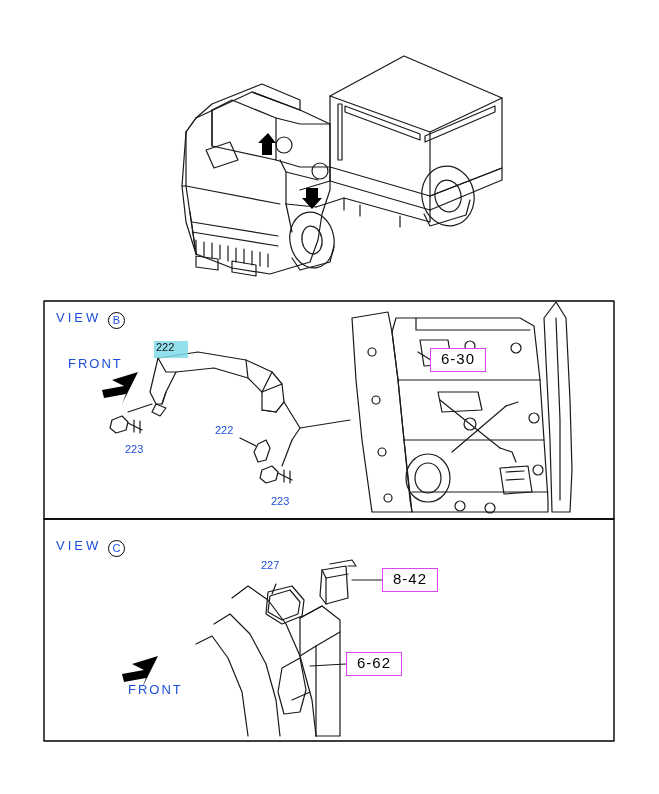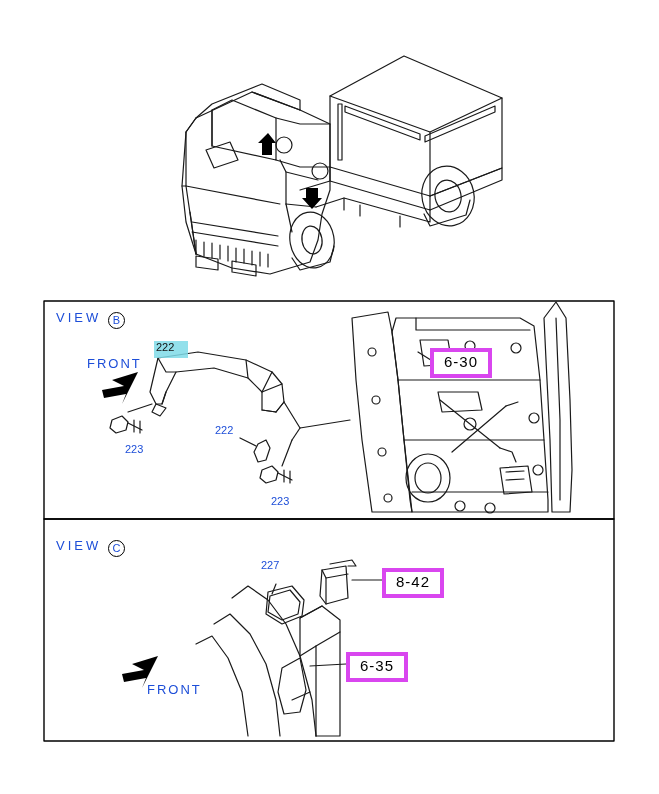--- a/index.html
+++ b/index.html
@@ -33,28 +33,27 @@
     white-space: nowrap;
     font-size: 14px;
   }
   .view-label {
     font-size: 13px;
     letter-spacing: 3px;
   }
   .front-label {
     font-size: 13px;
     letter-spacing: 2px;
-    margin-left: 19px;
   }
   .part-num {
     font-size: 11px;
   }
   .ref-box {
     position: absolute;
-    border: 4px solid #d946ef;
+    border: 1px solid #d946ef;
     background: #fff;
     font-size: 15px;
     text-align: center;
     line-height: 20px;
     height: 22px;
     letter-spacing: 1px;
   }
   .highlight {
     position: absolute;
     background: #7fdbe8;
@@ -310,15 +309,15 @@
     <span>VIEW</span>
     <span class="circled">C</span>
   </div>
 
   <div class="lbl front-label" style="left:128px; top:682px;">FRONT</div>
 
   <div class="lbl part-num" style="left:261px; top:559px;">227</div>
 
   <div class="ref-box" style="left:382px; top:568px; width:54px;">8-42</div>
 
-  <div class="ref-box" style="left:346px; top:652px; width:54px;">6-35</div>
+  <div class="ref-box" style="left:346px; top:652px; width:54px;">6-62</div>
 
 </div>
 
 </body></html>

